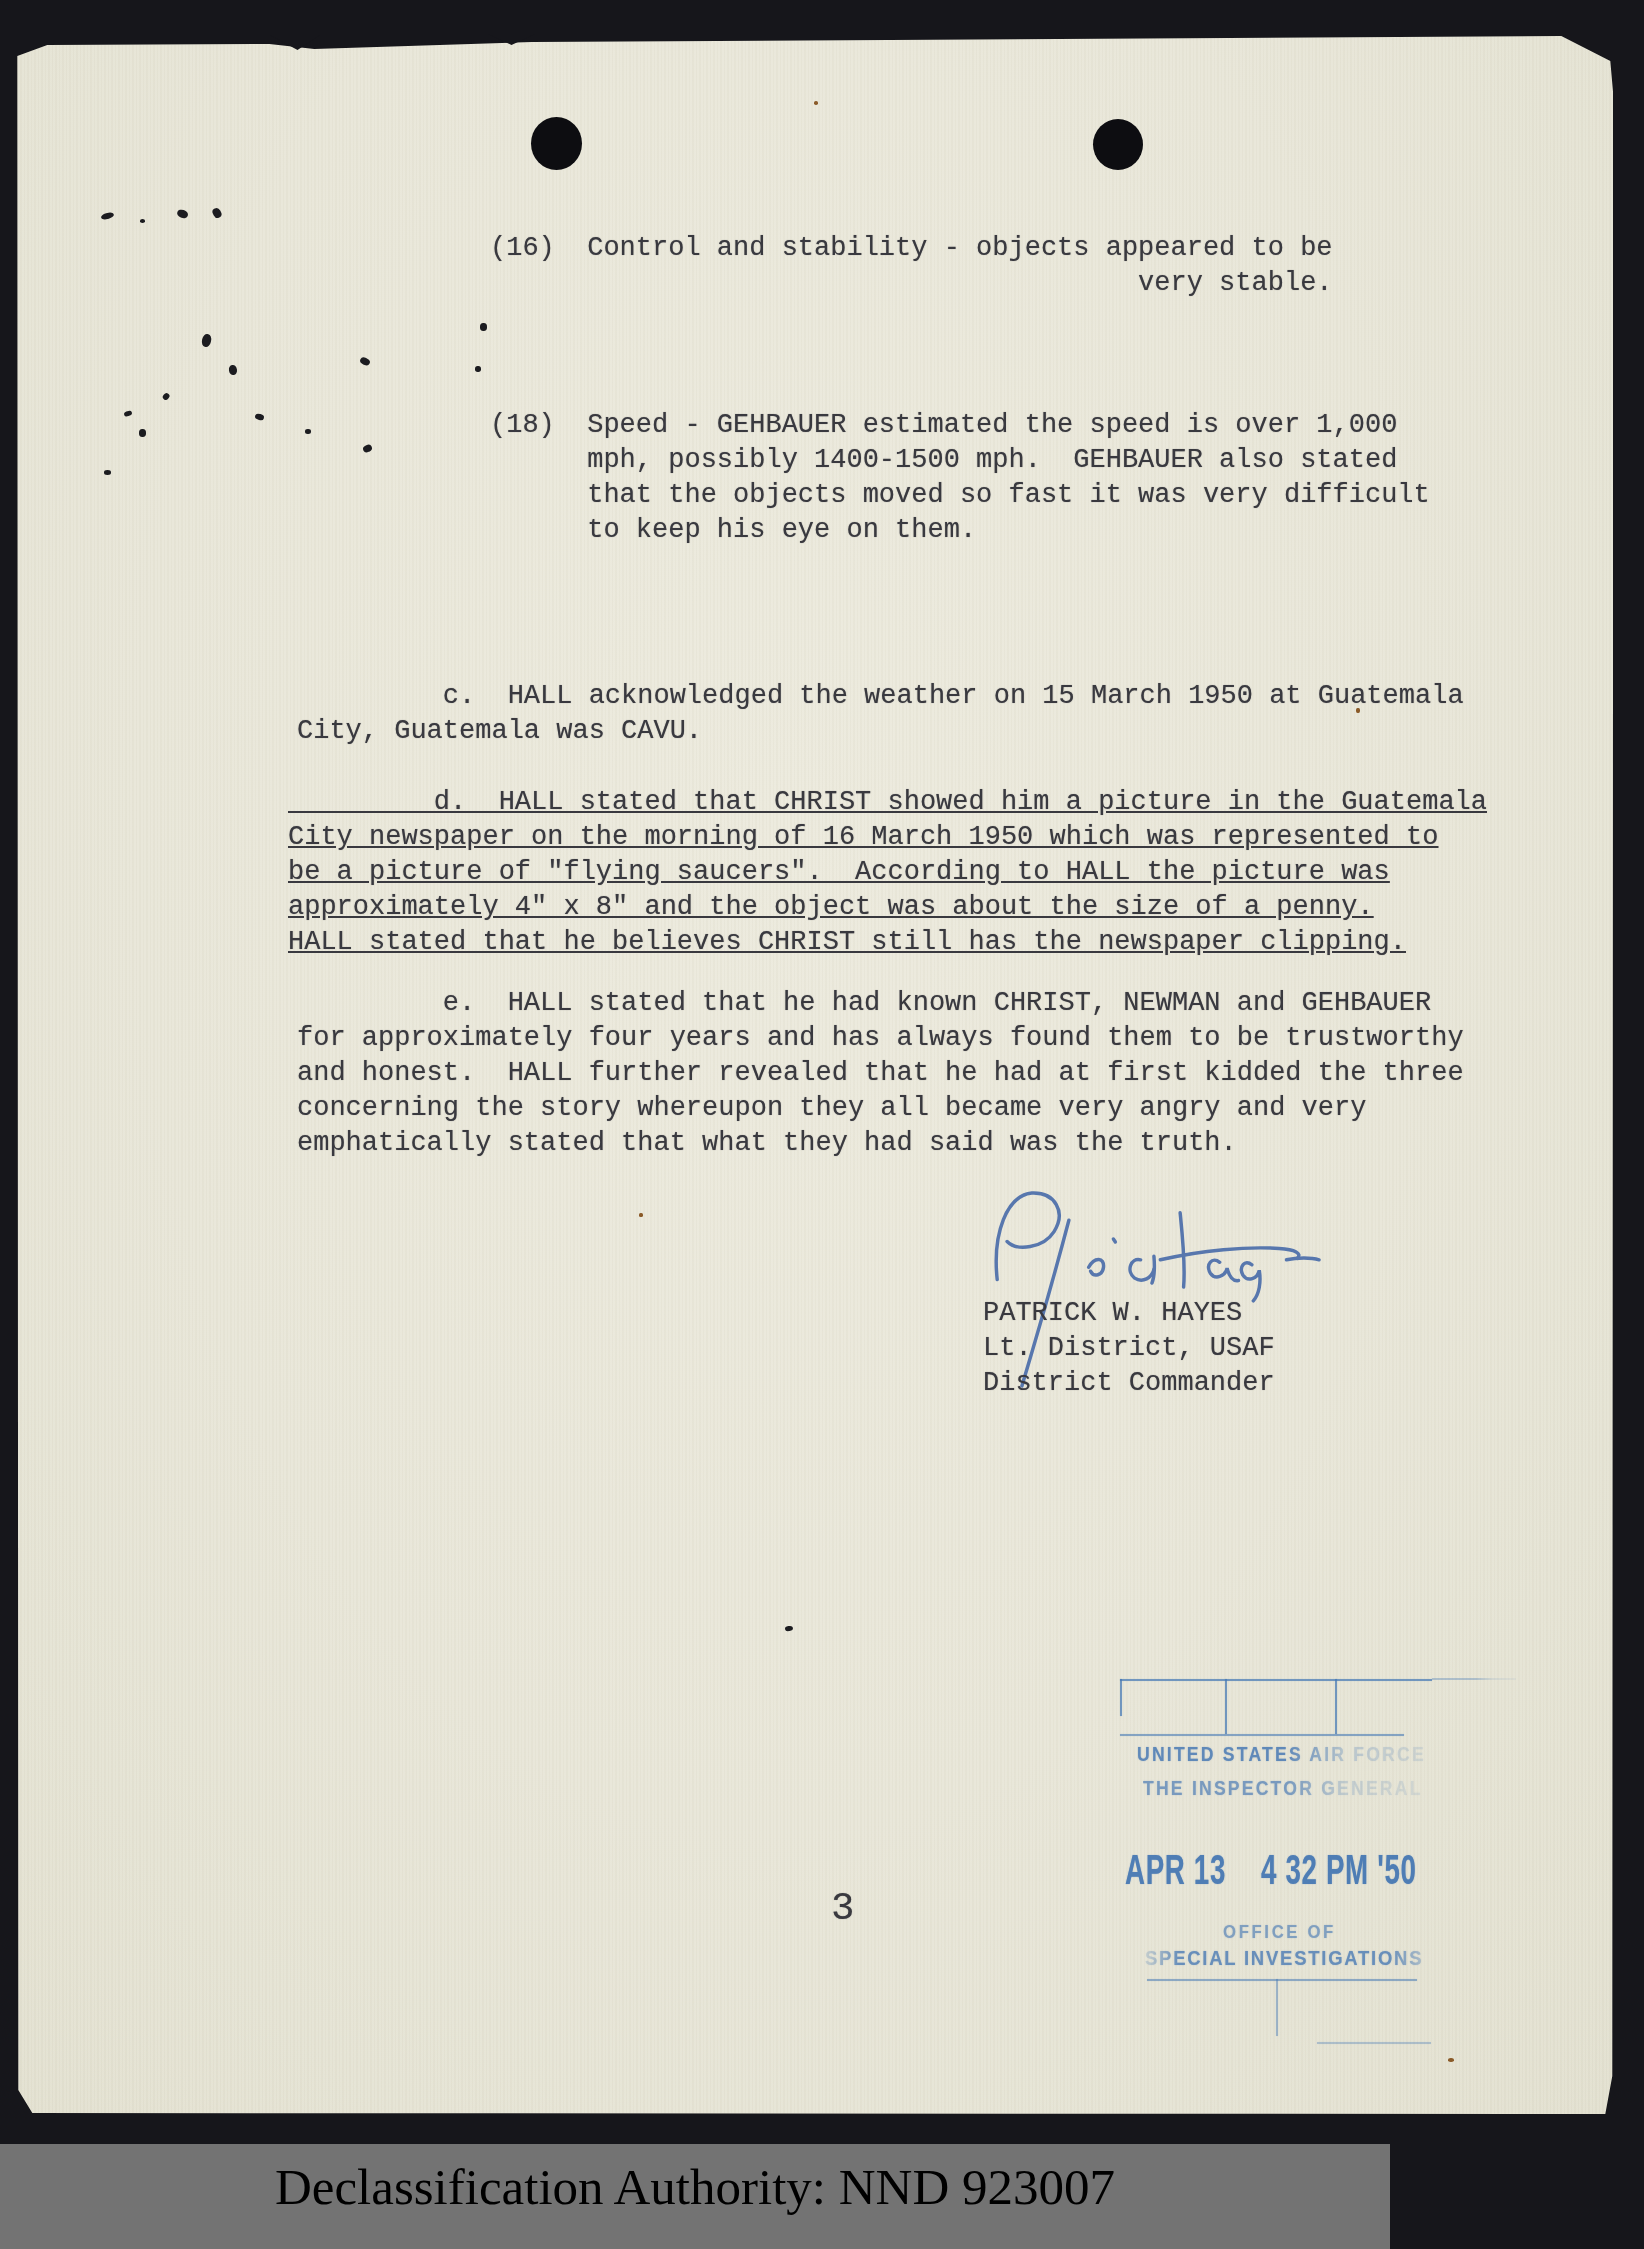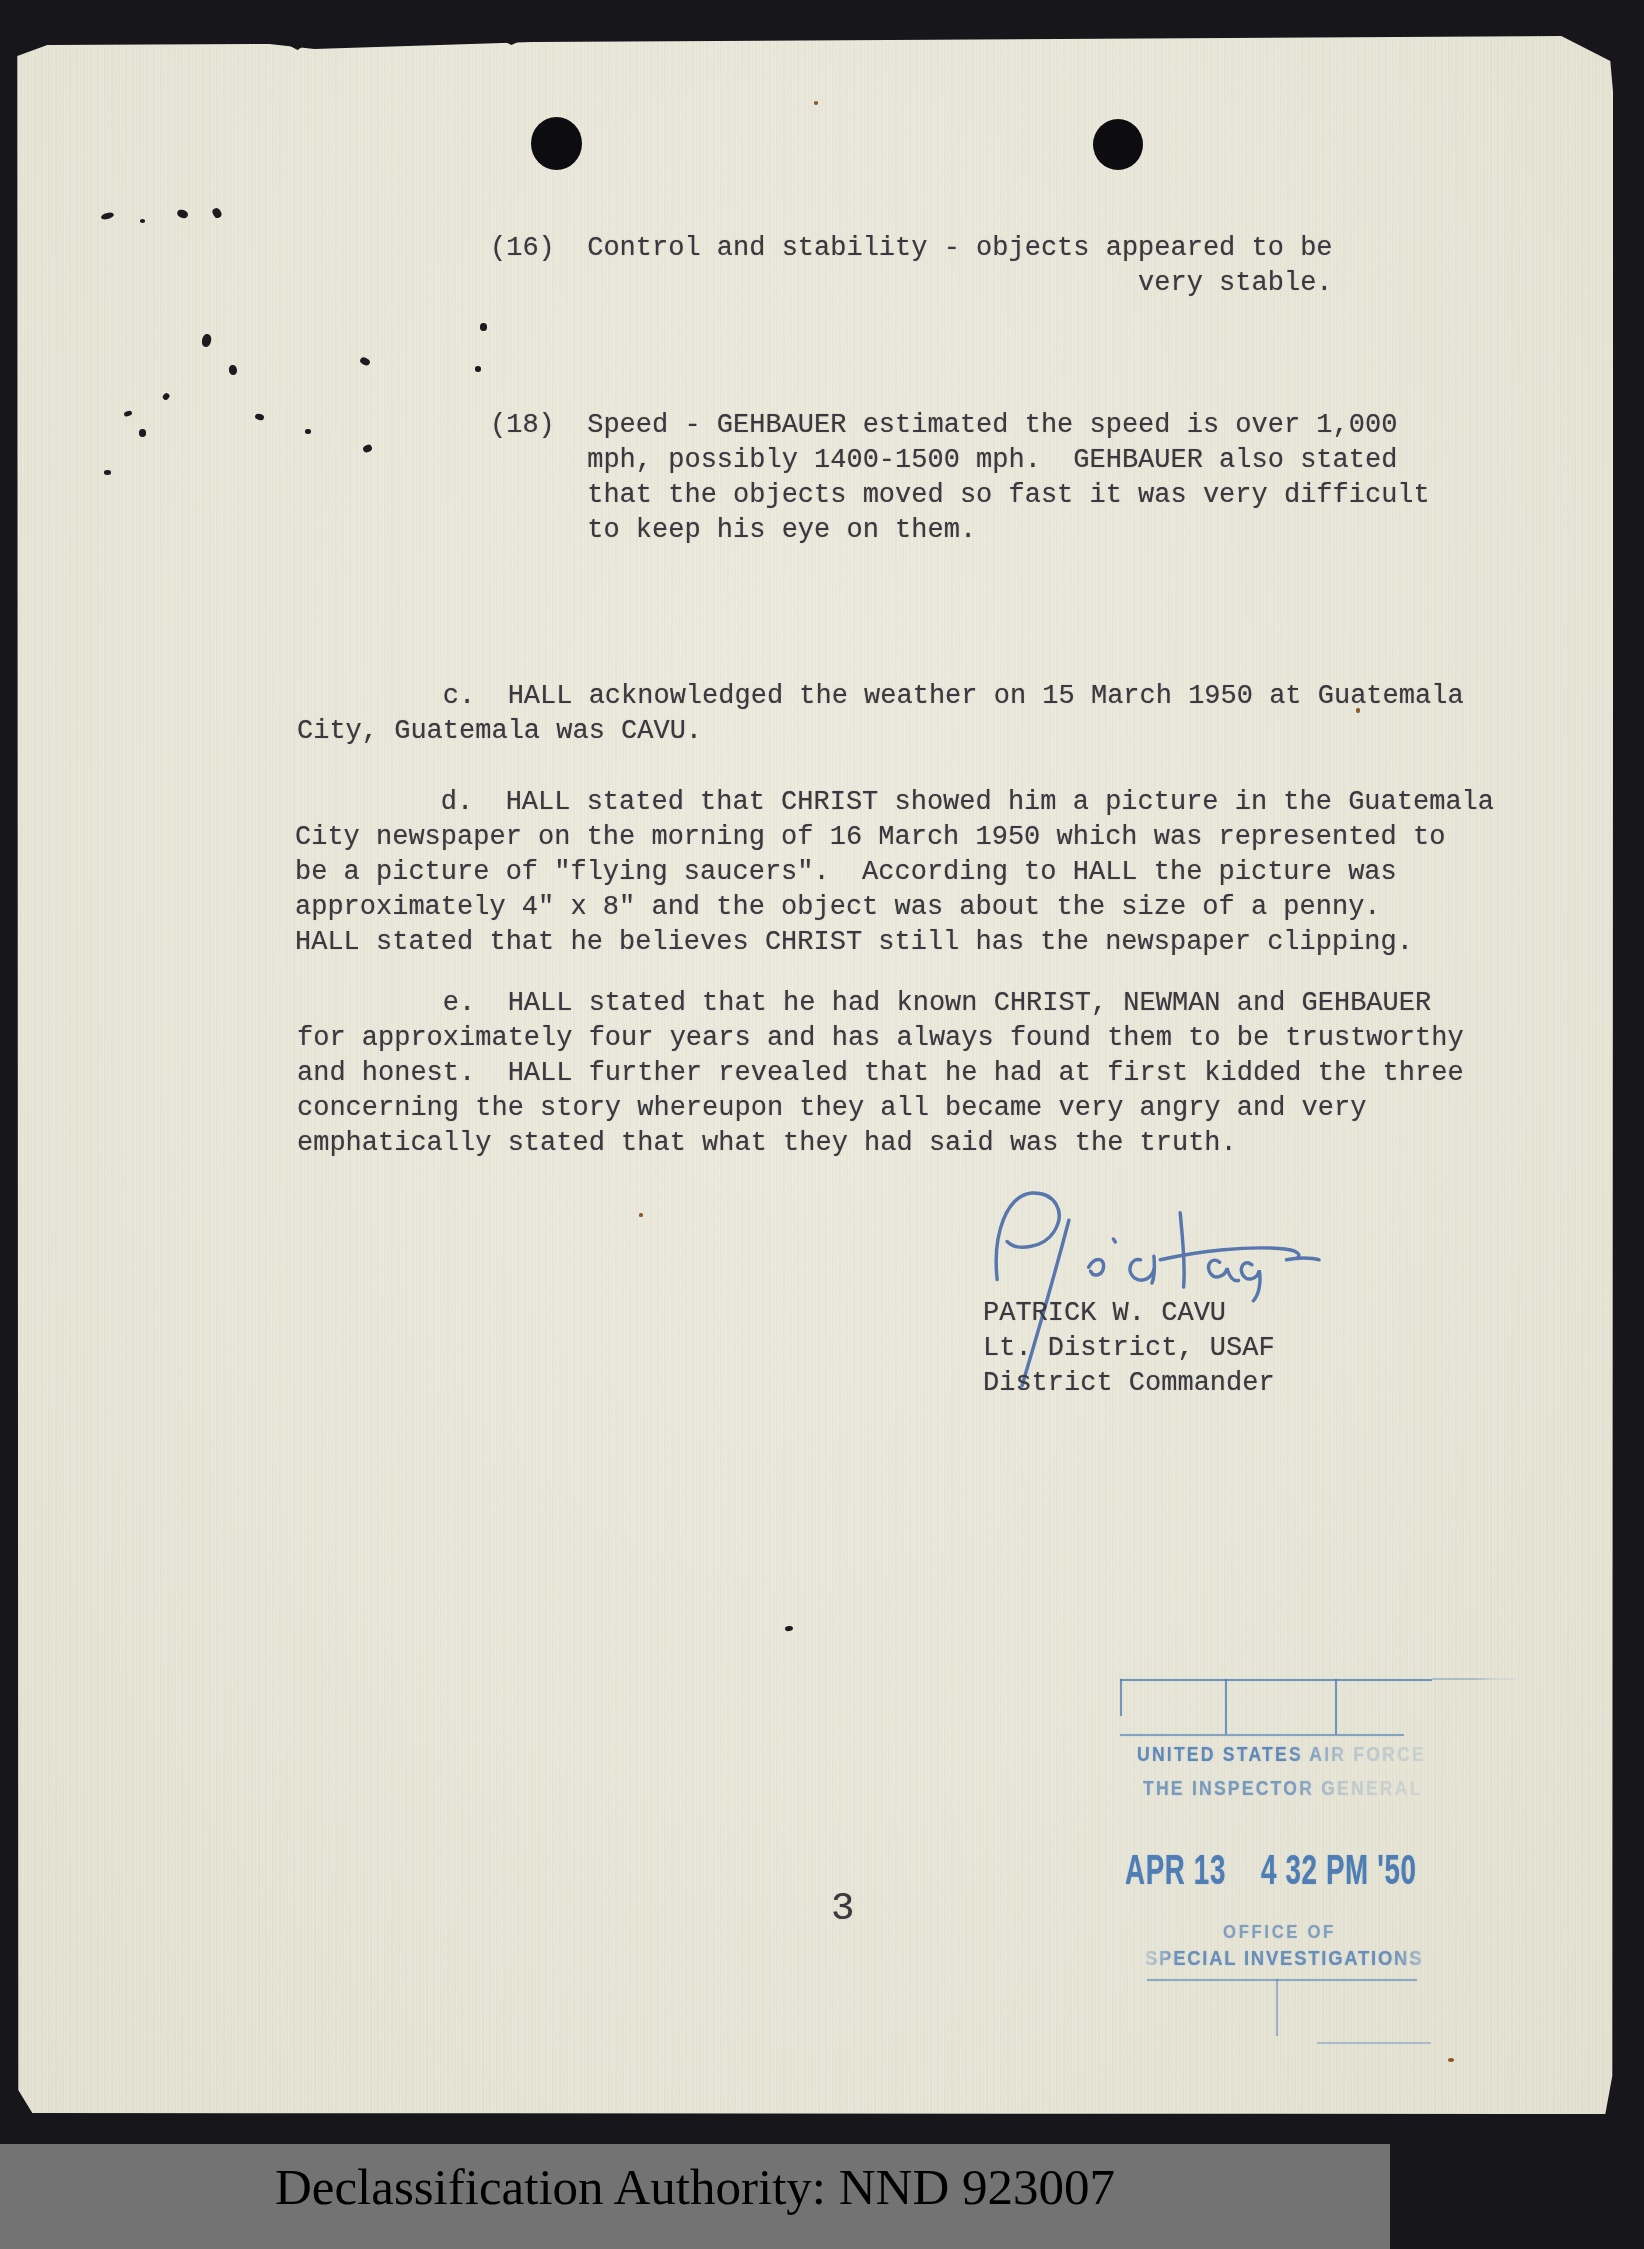--- a/index.html
+++ b/index.html
@@ -75,21 +75,21 @@
 
   <div class="type" style="left:490px;top:231px;text-align:right;">(16)  Control and stability - objects appeared to be
       very stable.</div>
   <div class="type" style="left:490px;top:408px;">(18)  Speed - GEHBAUER estimated the speed is over 1,000
       mph, possibly 1400-1500 mph.  GEHBAUER also stated
       that the objects moved so fast it was very difficult
       to keep his eye on them.</div>
 
   <div class="type" style="left:297px;top:679px;">         c.  HALL acknowledged the weather on 15 March 1950 at Guatemala
 City, Guatemala was CAVU.</div>
-  <div class="type" style="left:295px;top:785px;">         d.  HALL stated that CHRIST showed him a picture in the Guatemala
+  <div class="type" style="left:288px;top:785px;text-decoration:underline;">         d.  HALL stated that CHRIST showed him a picture in the Guatemala
 City newspaper on the morning of 16 March 1950 which was represented to
 be a picture of "flying saucers".  According to HALL the picture was
 approximately 4" x 8" and the object was about the size of a penny.
 HALL stated that he believes CHRIST still has the newspaper clipping.</div>
   <div class="type" style="left:297px;top:986px;">         e.  HALL stated that he had known CHRIST, NEWMAN and GEHBAUER
 for approximately four years and has always found them to be trustworthy
 and honest.  HALL further revealed that he had at first kidded the three
 concerning the story whereupon they all became very angry and very
 emphatically stated that what they had said was the truth.</div>
 
@@ -102,21 +102,21 @@
       <path d="M 345,175 C 325,170 315,198 333,212 C 349,222 368,212 372,194"></path>
       <path d="M 372,168 C 374,192 372,212 368,222"></path>
       <path d="M 425,80 C 430,130 436,185 432,230"></path>
       <path d="M 385,175 C 470,155 560,148 625,152 C 658,154 672,162 662,172"></path>
       <path d="M 505,180 C 490,168 476,184 486,202 C 496,216 516,209 520,192 C 524,208 530,219 543,217"></path>
       <path d="M 570,185 C 556,173 543,189 552,206 C 561,220 582,214 585,196 C 589,220 585,245 573,258"></path>
       <path d="M 640,175 C 662,170 690,170 706,175"></path>
     </g>
   </svg>
 
-  <div class="type" style="left:983px;top:1296px;">PATRICK W. CAVU</div>
+  <div class="type" style="left:983px;top:1296px;">PATRICK W. HAYES</div>
   <div class="type" style="left:983px;top:1331px;">Lt. District, USAF</div>
   <div class="type" style="left:983px;top:1366px;">District Commander</div>
 
   <div class="stamp-line" style="left:1120px;top:1679px;width:312px;height:2px;"></div>
   <div class="stamp-line fade-right" style="left:1432px;top:1678px;width:84px;height:2px;opacity:0.35;"></div>
   <div class="stamp-line" style="left:1120px;top:1679px;width:2px;height:37px;"></div>
   <div class="stamp-line" style="left:1225px;top:1679px;width:2px;height:55px;"></div>
   <div class="stamp-line" style="left:1335px;top:1679px;width:2px;height:55px;"></div>
   <div class="stamp-line" style="left:1120px;top:1734px;width:284px;height:2px;opacity:0.6;"></div>
 

